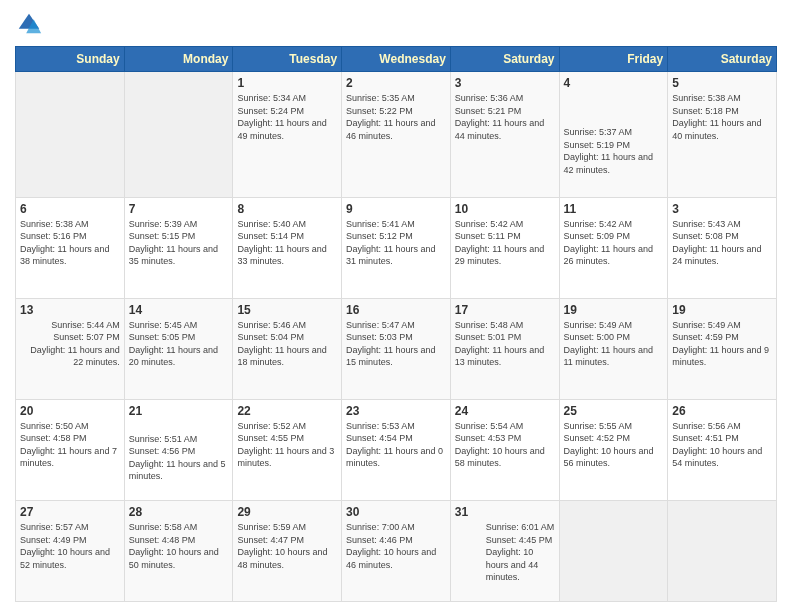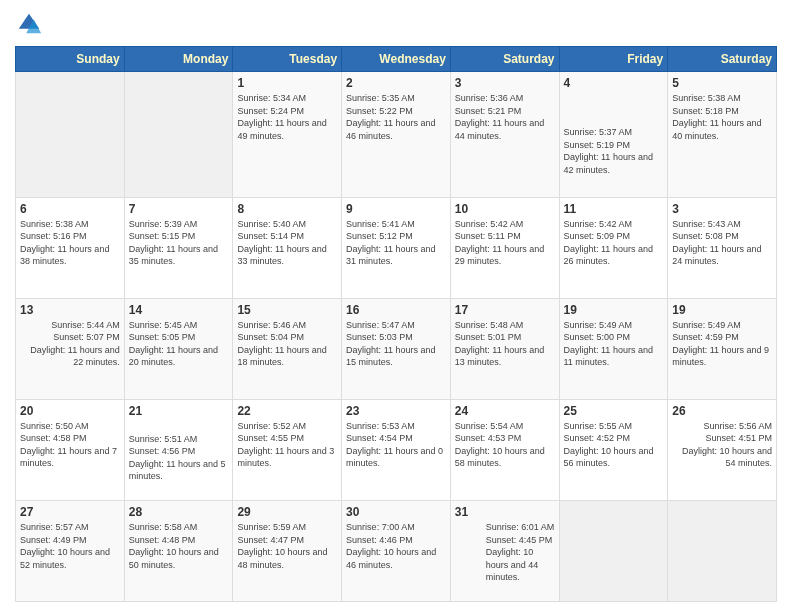--- a/index.html
+++ b/index.html
@@ -288,21 +288,21 @@
 Daylight: 10 hours and 58 minutes.</div>
           </td>
           <td>
             <span class="day-number">25</span>
             <div class="cell-content" style="white-space: pre-line;">Sunrise: 5:55 AM
 Sunset: 4:52 PM
 Daylight: 10 hours and 56 minutes.</div>
           </td>
           <td>
             <span class="day-number">26</span>
-            <div class="cell-content" style="white-space: pre-line; text-align: right;">Sunrise: 5:56 AM
+            <div class="cell-content" style="white-space: pre-line;">Sunrise: 5:56 AM
 Sunset: 4:51 PM
 Daylight: 10 hours and 54 minutes.</div>
           </td>
         </tr>
         <tr>
           <td>
             <span class="day-number">27</span>
             <div class="cell-content" style="white-space: pre-line;">Sunrise: 5:57 AM
 Sunset: 4:49 PM
 Daylight: 10 hours and 52 minutes.</div>

